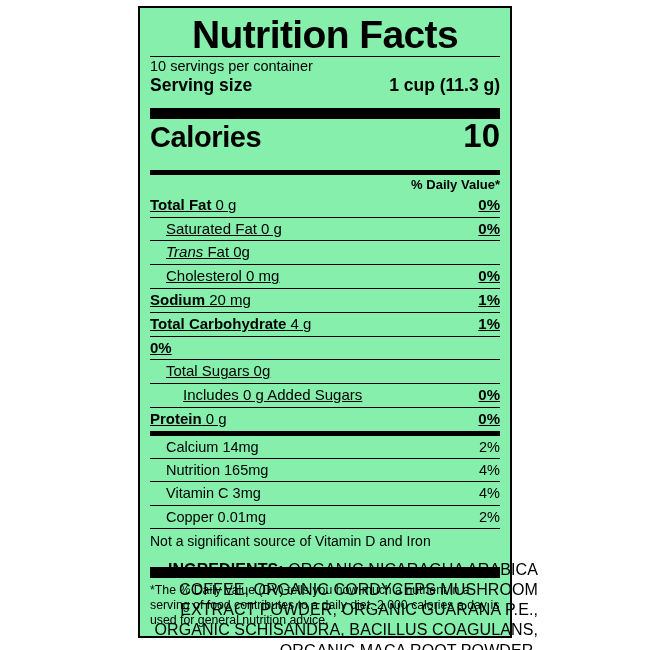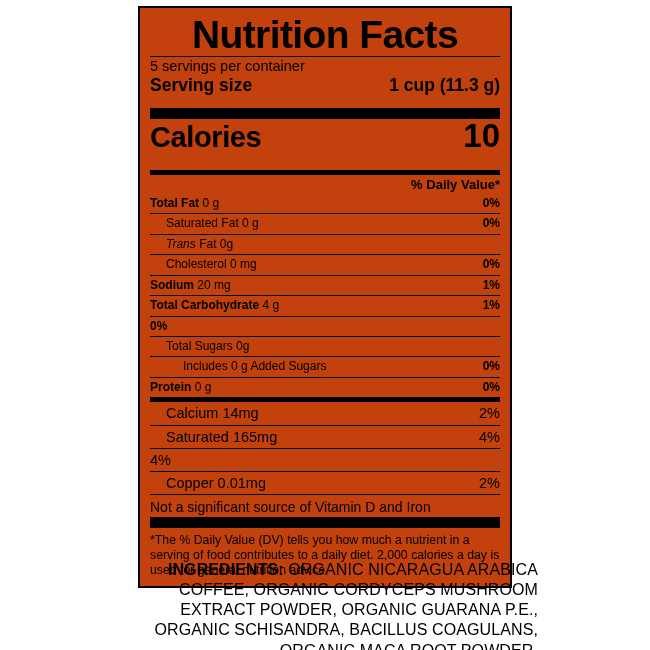--- a/index.html
+++ b/index.html
@@ -22,21 +22,21 @@
   }
 
   
   .nf-panel {
     position: absolute;
     left: 138px;
     top: 6px;
     width: 374px;
     box-sizing: border-box;
     border: 2px solid #000;
-    background: #c2410c;
+    background: #86efac;
     padding: 6px 10px 8px 10px;
   }
 
   .nf-title {
     font-size: 39px;
     font-weight: bold;
     line-height: 0.98;
     letter-spacing: -0.6px;
     text-align: center;
     margin: 2px 0 2px 0;
@@ -90,41 +90,42 @@
     text-align: right;
     font-size: 13px;
     font-weight: bold;
     padding: 2px 0 2px 0;
   }
 
   .nrow {
     display: flex;
     justify-content: space-between;
     align-items: baseline;
-    font-size: 12px;
+    font-size: 15px;
     padding: 3px 0 3px 0;
     line-height: 1.12;
+    text-decoration: underline;
   }
   .nrow .nm { }
   .nrow .dv { font-weight: bold; }
   .indent1 { padding-left: 16px; }
   .indent2 { padding-left: 33px; text-align: right; }
 
   .vit-row {
     display: flex;
     justify-content: space-between;
     align-items: baseline;
     font-size: 14.5px;
     padding: 3px 0 3px 0;
     line-height: 1.12;
   }
 
   .note {
     font-size: 14px;
-    padding: 4px 0 2px 0;
+    padding: 4px 0 18px 0;
     line-height: 1.15;
   }
 
   .footnote {
     font-size: 12.3px;
     line-height: 1.22;
     padding: 5px 0 0 0;
   }
 
   
@@ -143,21 +144,21 @@
 </head>
 <body>
 
 <div class="page">
 
   <div class="nf-panel">
 
     <div class="nf-title">Nutrition Facts</div>
     <div class="rule-thin"></div>
 
-    <div class="servings">5 servings per container</div>
+    <div class="servings">10 servings per container</div>
 
     <div class="serving-size-row">
       <span>Serving size</span>
       <span>1 cup (11.3 g)</span>
     </div>
 
     <div class="rule-thick"></div>
 
 
     <div class="cal-row">
@@ -222,25 +223,26 @@
 
     <div class="rule-med"></div>
 
     <div id="vitamin-rows">
         <div class="vit-row">
           <span class="indent1">Calcium 14mg</span>
           <span>2%</span>
         </div>
         <div class="rule-hair"></div>
         <div class="vit-row">
-          <span class="indent1">Saturated 165mg</span>
+          <span class="indent1">Nutrition 165mg</span>
           <span>4%</span>
         </div>
         <div class="rule-hair"></div>
         <div class="vit-row">
+          <span class="indent1">Vitamin C 3mg</span>
           <span>4%</span>
         </div>
         <div class="rule-hair"></div>
         <div class="vit-row">
           <span class="indent1">Copper 0.01mg</span>
           <span>2%</span>
         </div>
       </div>
 
     <div class="rule-thin"></div>

